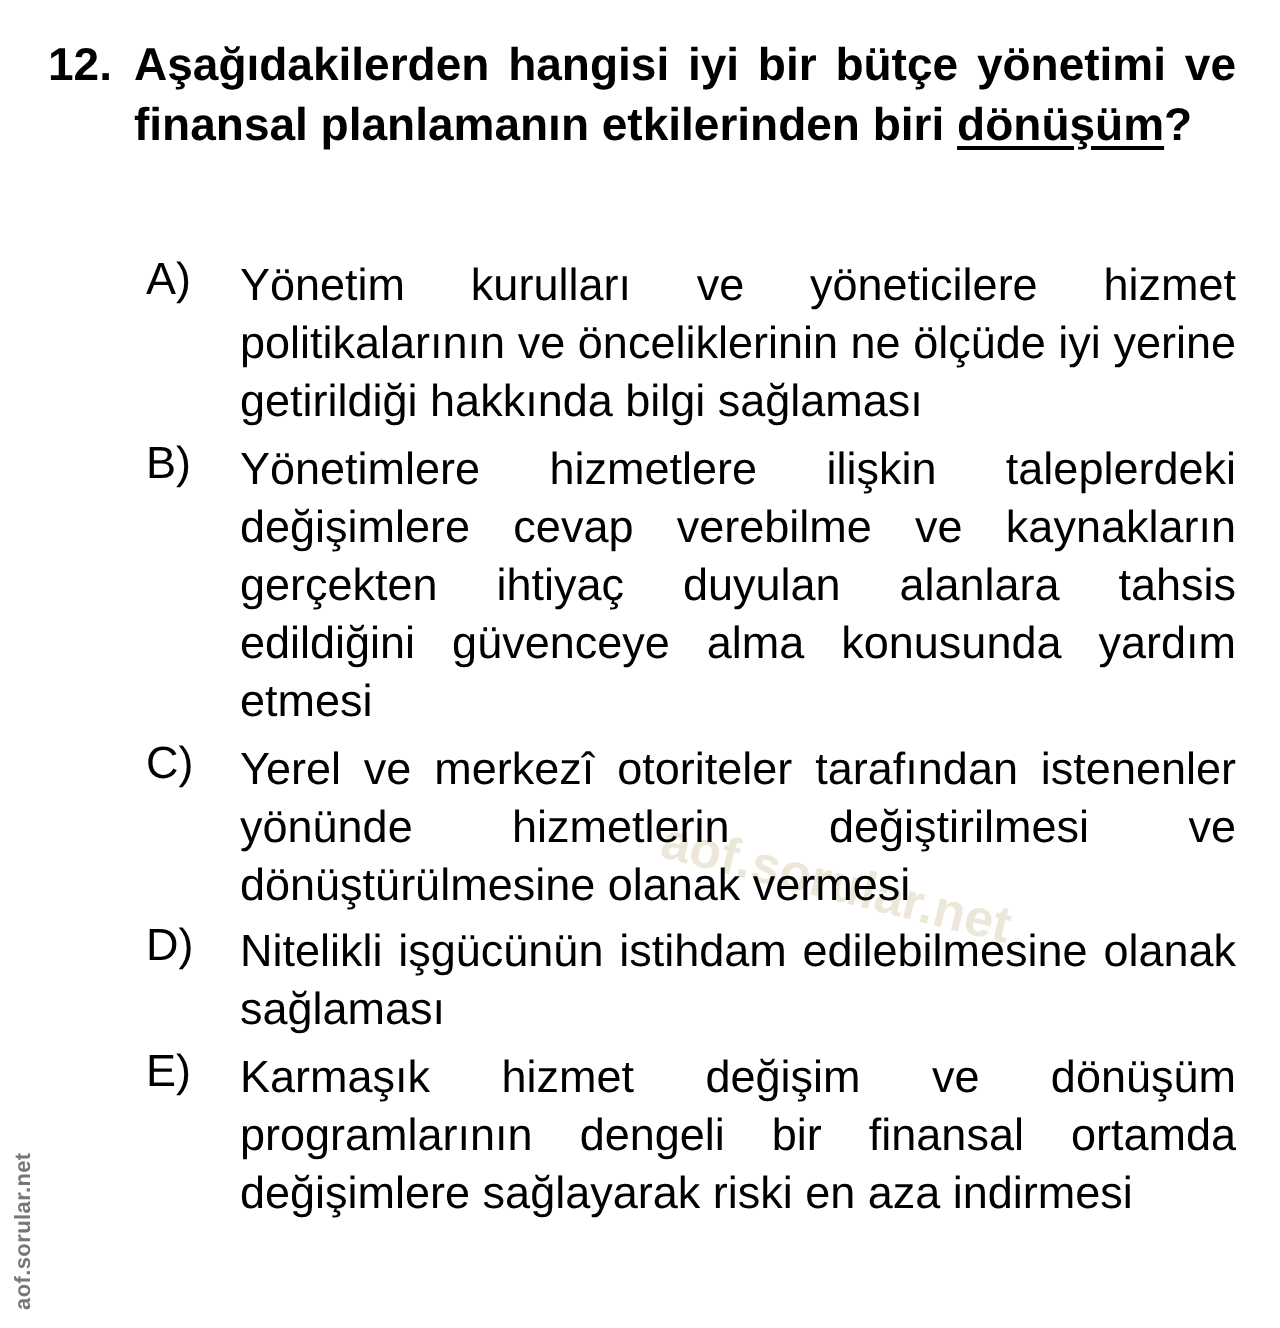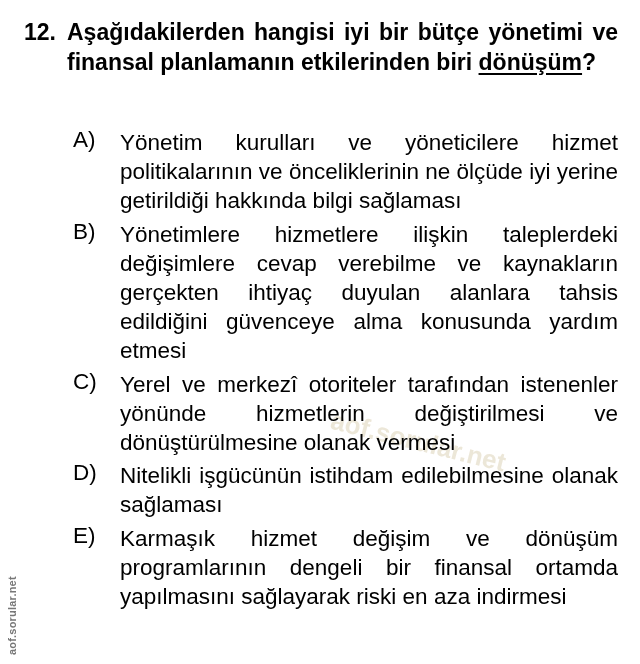--- a/index.html
+++ b/index.html
@@ -114,17 +114,17 @@
   <div class="option">
     <span class="opt-label">C)</span>
     <span class="opt-text">Yerel ve merkezî otoriteler tarafından istenenler yönünde hizmetlerin değiştirilmesi ve dönüştürülmesine olanak vermesi</span>
   </div>
   <div class="option">
     <span class="opt-label">D)</span>
     <span class="opt-text">Nitelikli işgücünün istihdam edilebilmesine olanak sağlaması</span>
   </div>
   <div class="option">
     <span class="opt-label">E)</span>
-    <span class="opt-text">Karmaşık hizmet değişim ve dönüşüm programlarının dengeli bir finansal ortamda yapılmasını sağlayarak riski en aza indirmesi</span>
+    <span class="opt-text">Karmaşık hizmet değişim ve dönüşüm programlarının dengeli bir finansal ortamda değişimlere sağlayarak riski en aza indirmesi</span>
   </div>
 </div>
 
 <div class="watermark-side">aof.sorular.net</div>
 
 </body></html>

